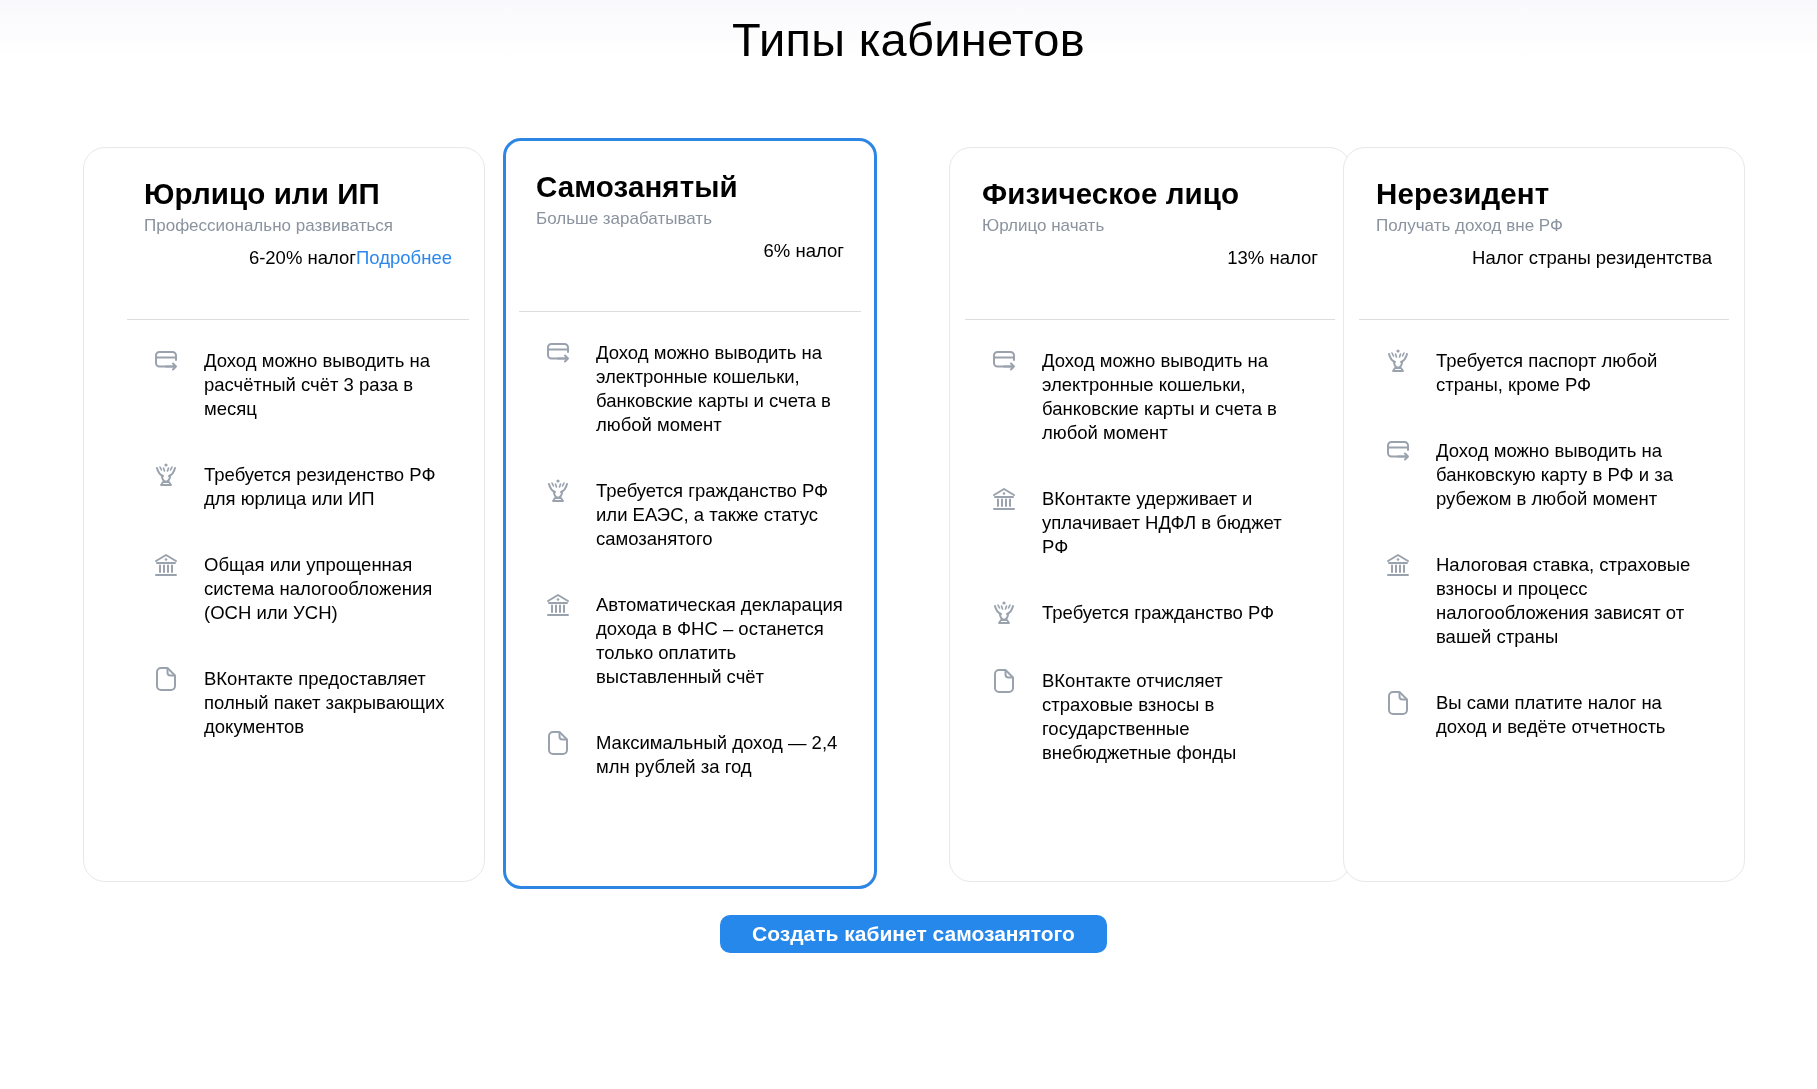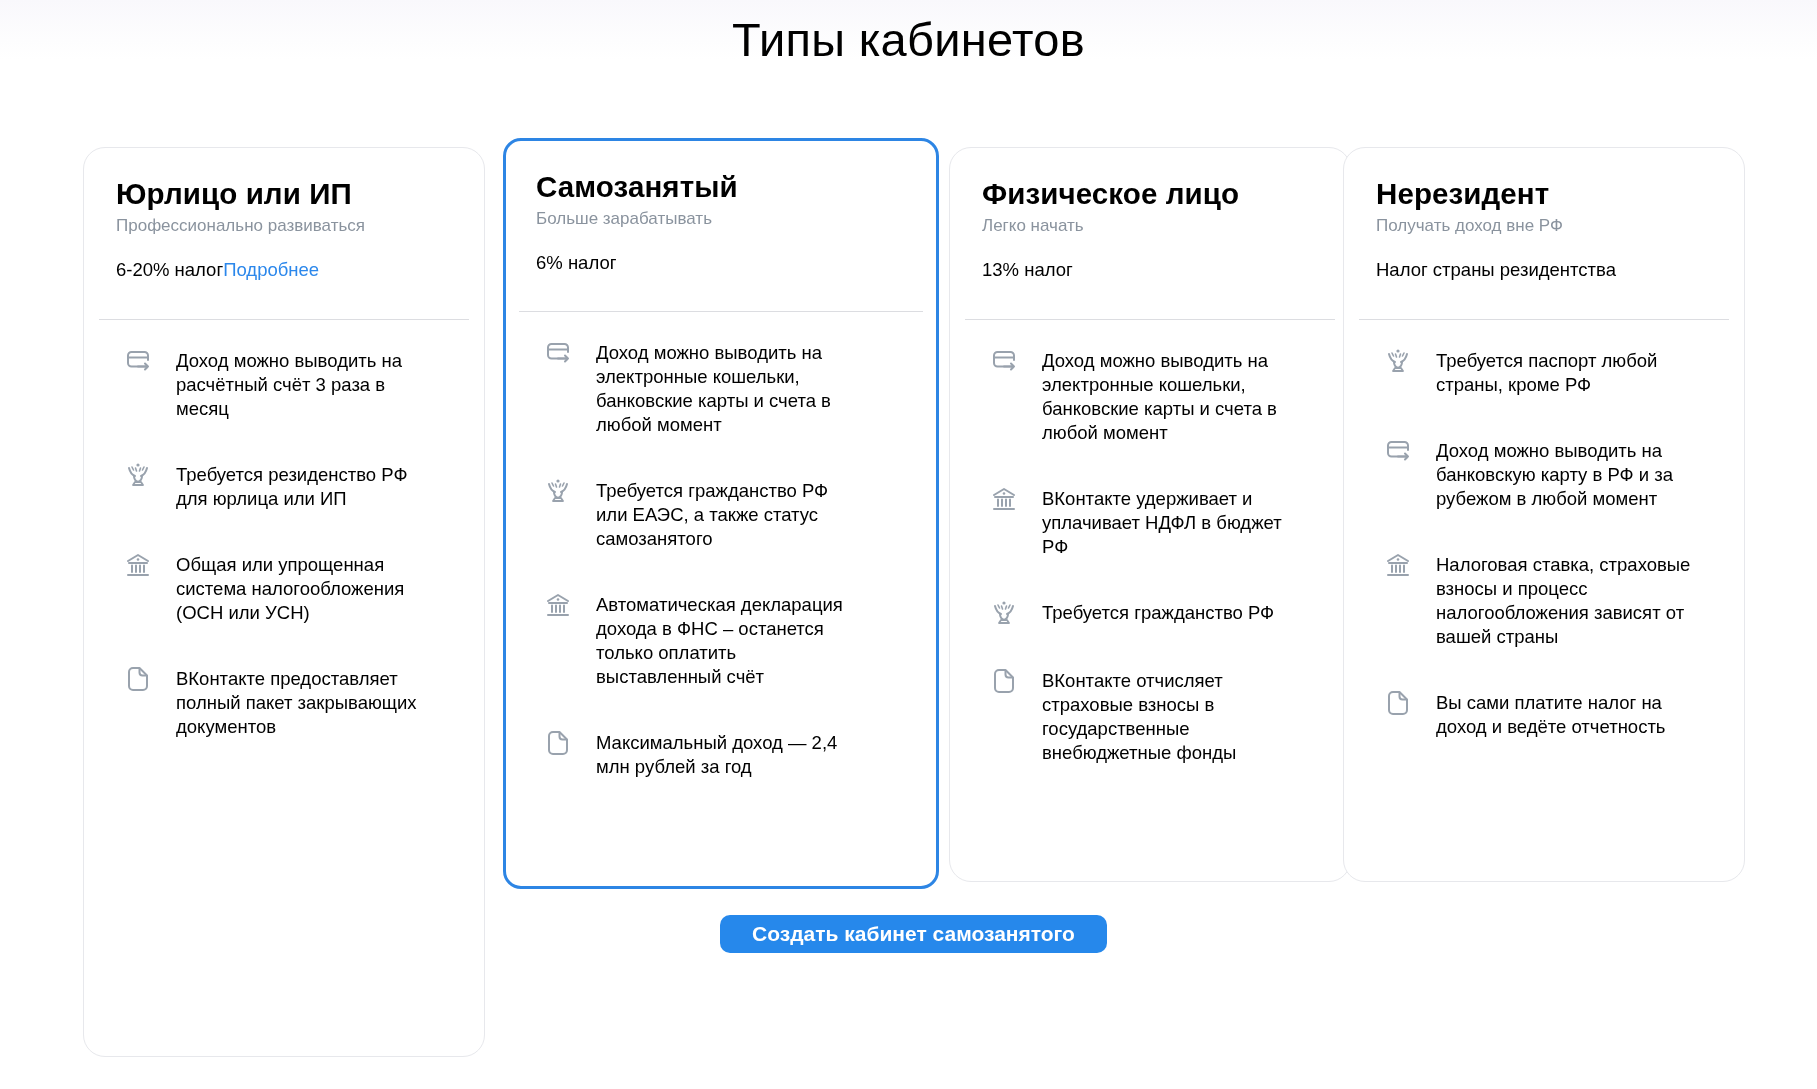--- a/index.html
+++ b/index.html
@@ -37,22 +37,22 @@
   .card.selected .card-head { padding: 28px 30px 0 30px; height: 170px; }
   .card-title {
     font-size: 29.5px; font-weight: 700; line-height: 36px;
     color: #000; letter-spacing: 0.1px;
   }
   .card-subtitle {
     margin-top: 3px;
     font-size: 17px; color: #8a939e; line-height: 22px;
   }
   .tax-row {
-    margin-top: 21px;
-    display: flex; justify-content: flex-start; align-items: baseline;
+    margin-top: 9px;
+    display: flex; justify-content: flex-end; align-items: baseline;
     font-size: 18.5px; line-height: 24px;
   }
   .tax-value { color: #000; }
   .more-link { color: #2b87eb; text-decoration: none; cursor: pointer; }
   .divider {
     height: 1px; background: #dcdde1;
     margin: 0 15px;
   }
   .features { padding: 29px 20px 0 40px; }
   .feature {
@@ -106,21 +106,21 @@
       <path d="M8 14.5v6.5M12 14.5v6.5M16 14.5v6.5M20 14.5v6.5" stroke="currentColor" stroke-width="2" stroke-linecap="round"></path>
       <path d="M4 24h20" stroke="currentColor" stroke-width="2" stroke-linecap="round"></path>
     </symbol>
     <symbol id="ic-doc" viewBox="0 0 28 28">
       <path d="M15.5 3H9a4 4 0 0 0-4 4v14a4 4 0 0 0 4 4h10a4 4 0 0 0 4-4V10.5z" fill="none" stroke="currentColor" stroke-width="2" stroke-linejoin="round"></path>
       <path d="M15.5 3v4.5a3 3 0 0 0 3 3H23" fill="none" stroke="currentColor" stroke-width="2" stroke-linejoin="round"></path>
     </symbol>
   </defs>
 </svg>
 
-<div class="card" style="left:83px; top:147px; height:910px;">
+<div class="card" style="left:83px; top:147px; height:735px;padding-left:28px;">
   <div class="card-head">
     <div class="card-title">Юрлицо или ИП</div>
     <div class="card-subtitle">Профессионально развиваться</div>
     <div class="tax-row">
       <span class="tax-value">6-20% налог</span>
       <a class="more-link">Подробнее</a>
     </div>
   </div>
   <div class="divider"></div>
   <div class="features">
@@ -152,21 +152,21 @@
       <span class="feature-icon">
           <svg>
             <use href="#ic-doc"></use>
           </svg>
         </span>
       <span class="feature-text">ВКонтакте предоставляет полный пакет закрывающих документов</span>
     </div>
   </div>
 </div>
 
-<div class="card selected" style="left:503px; top:138px; width:436px; height:751px;">
+<div class="card selected" style="left:503px; top:138px; width:374px; height:751px;">
   <div class="card-head">
     <div class="card-title">Самозанятый</div>
     <div class="card-subtitle">Больше зарабатывать</div>
     <div class="tax-row">
       <span class="tax-value">6% налог</span>
     </div>
   </div>
   <div class="divider" style="margin:0 13px;"></div>
   <div class="features" style="padding-left:38px;">
     <div class="feature">
@@ -200,21 +200,21 @@
           </svg>
         </span>
       <span class="feature-text">Максимальный доход — 2,4 млн рублей за год</span>
     </div>
   </div>
 </div>
 
 <div class="card" style="left:949px; top:147px; height:735px;">
   <div class="card-head">
     <div class="card-title">Физическое лицо</div>
-    <div class="card-subtitle">Легко начать</div>
+    <div class="card-subtitle">Юрлицо начать</div>
     <div class="tax-row">
       <span class="tax-value">13% налог</span>
     </div>
   </div>
   <div class="divider"></div>
   <div class="features">
     <div class="feature">
       <span class="feature-icon">
           <svg>
             <use href="#ic-card"></use>

